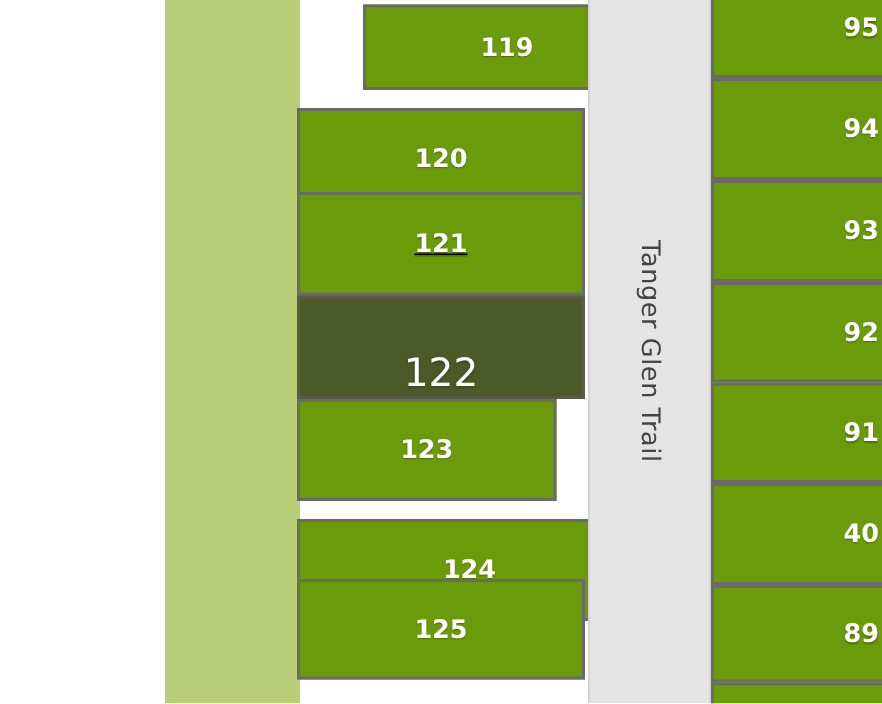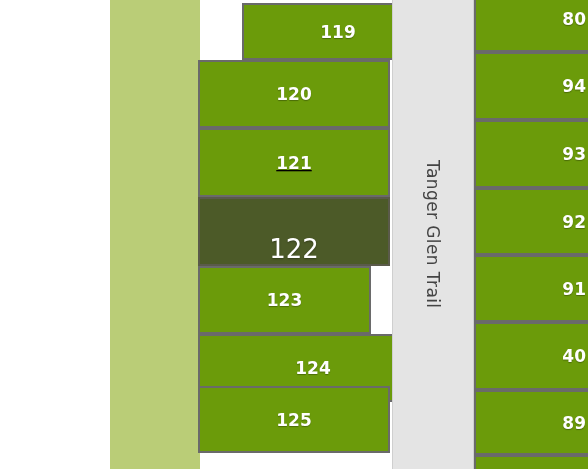--- a/index.html
+++ b/index.html
@@ -102,49 +102,49 @@
 <body>
 
 <div id="map-canvas">
 
   <div class="greenspace"></div>
 
   <div class="parcel-column" id="left-column" style="left: 198px; width: 192px;">
       <div class="parcel" style="left: 0px; top: 3px; width: 192px; height: 57px; margin-left: 44px;">
         <span class="parcel-label">119</span>
       </div>
-      <div class="parcel" style="left: 0px; top: 60px; width: 192px; height: 68px;">
+      <div class="parcel" style="left: 0px; top: 72px; width: 192px; height: 68px;">
         <span class="parcel-label">120</span>
       </div>
       <div class="parcel" style="left: 0px; top: 128px; width: 192px; height: 69px; text-decoration: underline;">
         <span class="parcel-label">121</span>
       </div>
       <div class="parcel selected" style="left: 0px; top: 197px; width: 192px; height: 69px;">
         <span class="parcel-label">122</span>
       </div>
       <div class="parcel" style="left: 0px; top: 266px; width: 173px; height: 68px;">
         <span class="parcel-label">123</span>
       </div>
-      <div class="parcel" style="left: 0px; top: 334px; width: 230px; height: 68px;">
+      <div class="parcel" style="left: 0px; top: 346px; width: 230px; height: 68px;">
         <span class="parcel-label">124</span>
       </div>
       <div class="parcel" style="left: 0px; top: 386px; width: 192px; height: 67px;">
         <span class="parcel-label">125</span>
       </div>
     </div>
 
   <div class="road-corridor" id="road-corridor" style="left: 392px; width: 82px;">
     <div class="road-label-wrap">
       <span class="road-label">Tanger Glen Trail</span>
     </div>
   </div>
 
   <div class="parcel-column" id="right-column" style="left: 474px; width: 130px;">
       <div class="parcel right-align" style="left: 0px; top: -14px; width: 130px; height: 66px;">
-        <span class="parcel-label">80</span>
+        <span class="parcel-label">95</span>
       </div>
       <div class="parcel right-align" style="left: 0px; top: 52px; width: 130px; height: 68px;">
         <span class="parcel-label">94</span>
       </div>
       <div class="parcel right-align" style="left: 0px; top: 120px; width: 130px; height: 68px;">
         <span class="parcel-label">93</span>
       </div>
       <div class="parcel right-align" style="left: 0px; top: 188px; width: 130px; height: 67px;">
         <span class="parcel-label">92</span>
       </div>

